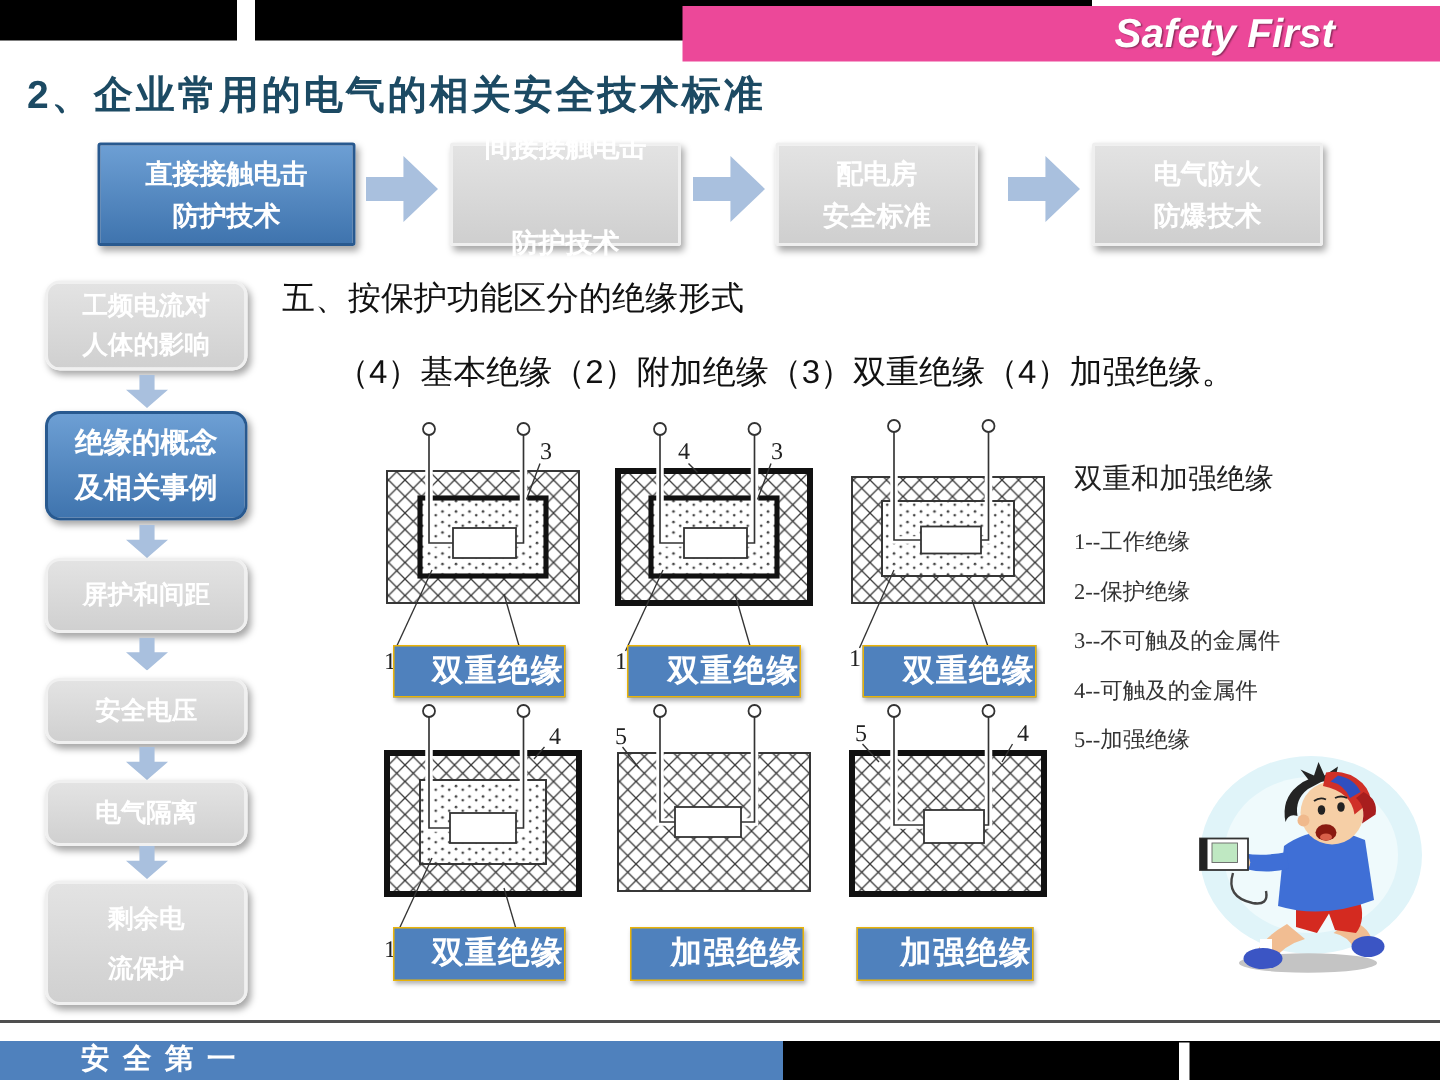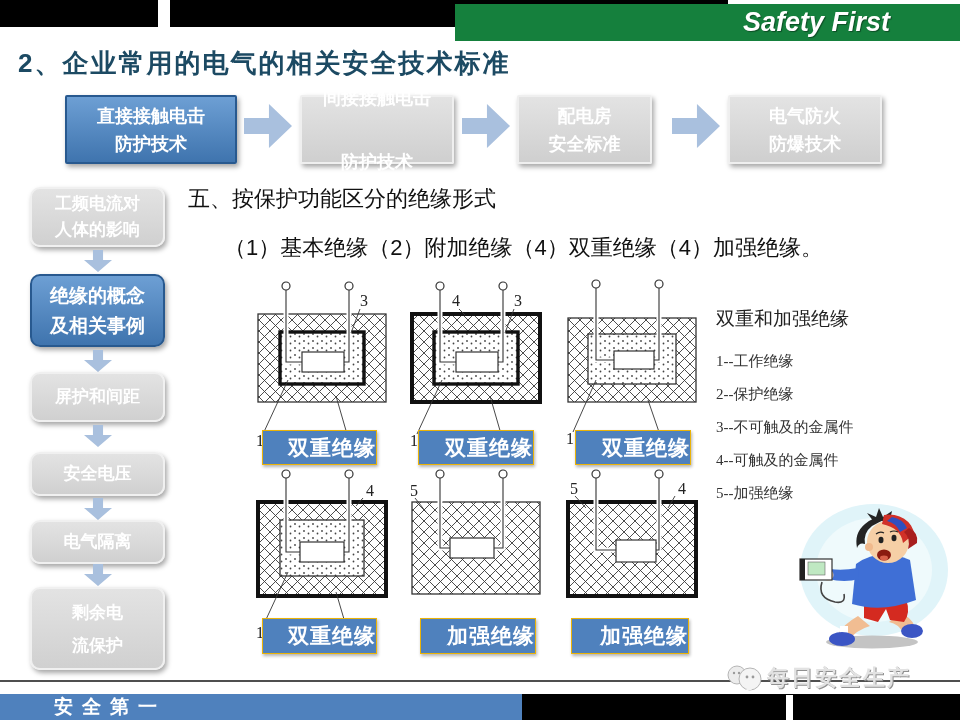--- a/index.html
+++ b/index.html
@@ -2,21 +2,21 @@
 <html><head>
 <meta charset="utf-8">
 <style>
   html,body{margin:0;padding:0;background:#fff;}
   .slide{position:relative;width:960px;height:720px;background:#fff;overflow:hidden;
          font-family:"Liberation Sans",sans-serif;}
 
   
   .hdr-black1{position:absolute;left:0;top:0;width:158px;height:27px;background:#000;}
   .hdr-black2{position:absolute;left:170px;top:0;width:558px;height:27px;background:#000;}
-  .hdr-blue{position:absolute;left:455px;top:4px;width:505px;height:37px;background:#15803d;
+  .hdr-blue{position:absolute;left:455px;top:4px;width:505px;height:37px;background:#ec4899;
             color:#fff;font-weight:bold;font-style:italic;font-size:27px;line-height:37px;
             text-align:right;padding-right:70px;box-sizing:border-box;
             text-shadow:1px 1px 1px rgba(0,0,0,.4);}
   .page-title{position:absolute;left:18px;top:46px;font-size:26px;font-weight:bold;
               color:#1c4a63;letter-spacing:2px;}
 
   
   .flow-box{position:absolute;border-radius:2px;display:flex;flex-direction:column;
             justify-content:center;align-items:center;font-weight:bold;font-size:18px;
             line-height:28px;color:#fff;box-shadow:2px 3px 5px rgba(0,0,0,.35);}
@@ -137,21 +137,21 @@
   <div class="side-box inactive" style="top:520px;height:44px;">
     <span>电气隔离</span>
   </div>
   <div class="arrow-down" style="top:564px;"></div>
   <div class="side-box inactive" style="top:587px;height:83px;line-height:33px;text-align:right;">
     <span>剩余电</span>
     <span>流保护</span>
   </div>
 
   <div class="sec-heading">五、按保护功能区分的绝缘形式</div>
-  <div class="sec-subheading">（1）基本绝缘（2）附加绝缘（4）双重绝缘（4）加强绝缘。</div>
+  <div class="sec-subheading">（4）基本绝缘（2）附加绝缘（3）双重绝缘（4）加强绝缘。</div>
 
   <svg class="diag" style="left:248px;top:276px;" viewBox="0 0 150 190">
     <rect x="10" y="38" width="128" height="88" fill="#fff"></rect>
     <rect x="10" y="38" width="128" height="88" fill="url(#xh)"></rect>
     <rect x="10" y="38" width="128" height="88" class="border-thin"></rect>
     <rect x="32" y="56" width="84" height="52" fill="#fff"></rect>
     <rect x="32" y="56" width="84" height="52" fill="url(#dots)"></rect>
     <rect x="32" y="56" width="84" height="52" class="border-thick-in"></rect>
     <path class="wireU" d="M38 14 V86 H54"></path>
       <path class="wire" d="M38 14 V86 H54"></path>
@@ -306,31 +306,19 @@
     <path d="M96 17 a25 21 0 0 1 30 19 l-11 9 q-2 -15 -21 -19 z" fill="#d03028"></path>
     <path d="M104 19 q11 2 15 11 l-7 4 q-4 -9 -13 -11 z" fill="#2f4fc0"></path>
     <path d="M121 30 q10 5 8 15 l-9 6 q3 -11 -4 -17 z" fill="#a81e1e"></path>
     <ellipse cx="93" cy="42" rx="2.5" ry="3.2" fill="#222"></ellipse>
     <ellipse cx="106" cy="40" rx="2.5" ry="3.2" fill="#222"></ellipse>
     <path d="M88 36 q4 -3 8 -1 M102 34 q4 -2 8 0" stroke="#222" stroke-width="1.2" fill="none"></path>
     <ellipse cx="96" cy="57" rx="7" ry="5.5" fill="#8a1a10"></ellipse>
     <ellipse cx="96" cy="60" rx="4" ry="2.4" fill="#d8604a"></ellipse>
   </svg>
 
-  <div class="watermark">
-    <svg width="36" height="27" viewBox="0 0 36 27">
-      <circle cx="11" cy="10" r="9" fill="#ececec" stroke="#b5b5b5"></circle>
-      <circle cx="8" cy="8" r="1.2" fill="#9a9a9a"></circle>
-        <circle cx="13" cy="8" r="1.2" fill="#9a9a9a"></circle>
-      <circle cx="24" cy="14" r="11" fill="#f4f4f4" stroke="#b5b5b5"></circle>
-      <circle cx="21" cy="12" r="1.4" fill="#9a9a9a"></circle>
-        <circle cx="27" cy="12" r="1.4" fill="#9a9a9a"></circle>
-      <path d="M20 25 l3 -4 3 4 z" fill="#f4f4f4"></path>
-    </svg>
-    <span class="watermark-text">每日安全生产</span>
-  </div>
 
   <div class="footer-line"></div>
   <div class="footer-blue">安全第一</div>
   <div class="footer-black"></div>
   <div class="watermark-tail"></div>
 
 </div>
 
 </body></html>

